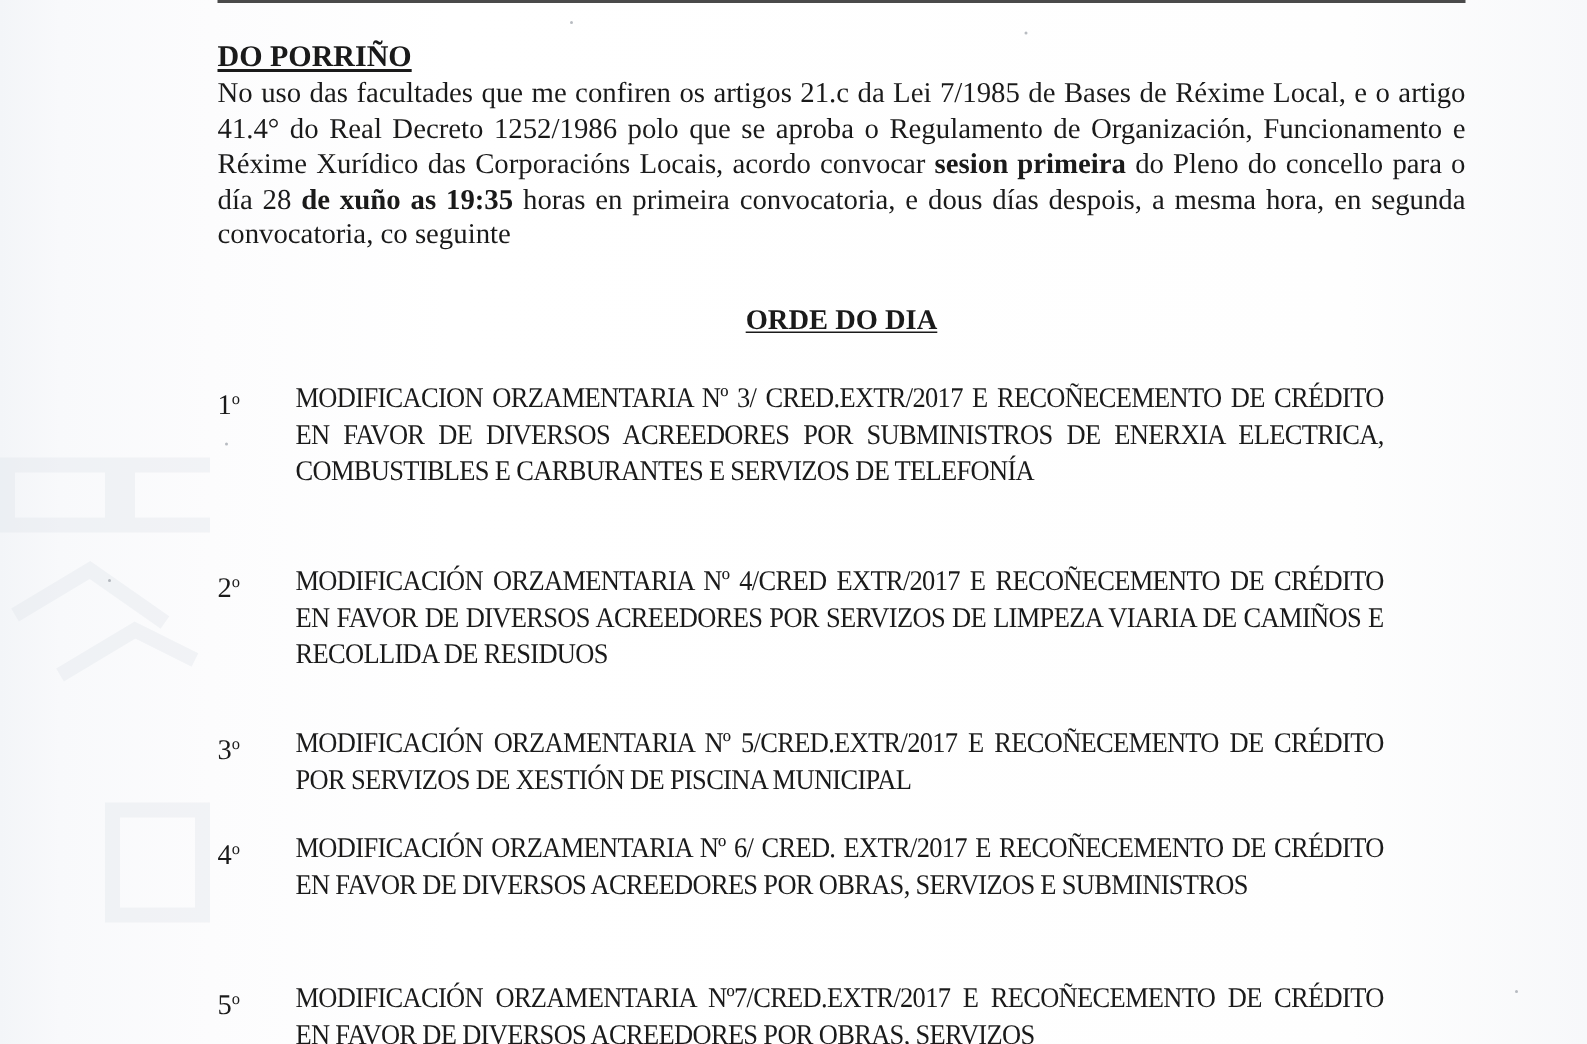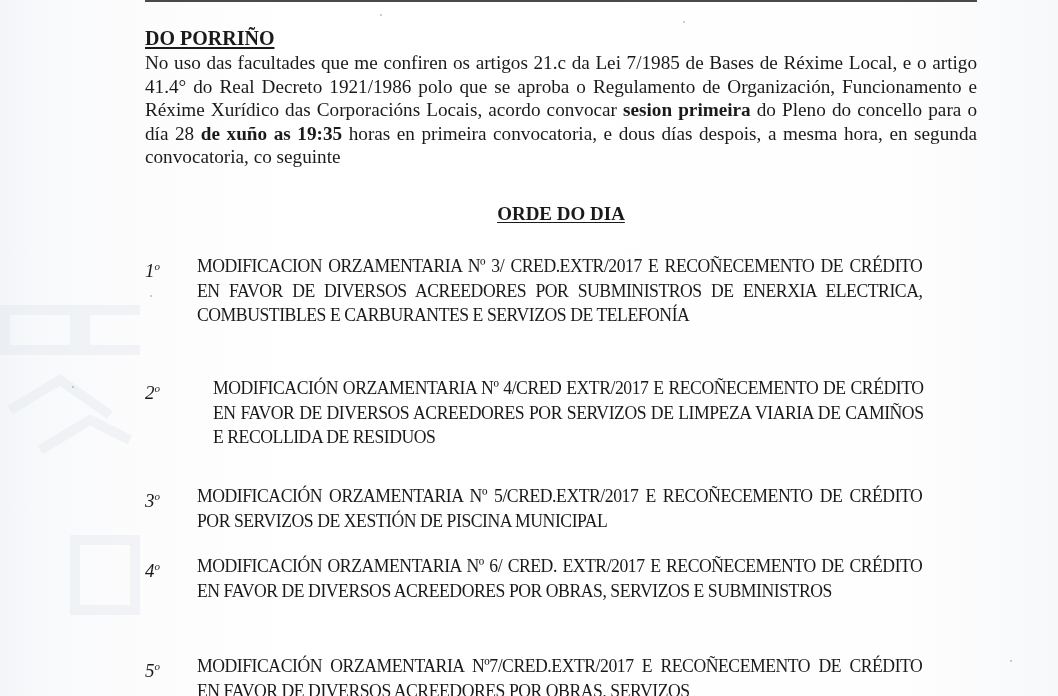--- a/index.html
+++ b/index.html
@@ -74,21 +74,20 @@
     left: 145px;
     width: 832px;
     display: flex;
     font-family: "Liberation Serif", "DejaVu Serif", serif;
   }
   .agenda-num {
     width: 52px;
     flex: 0 0 52px;
     font-size: 19px;
     line-height: 24.5px;
-    font-style: italic;
   }
   .agenda-num sup {
     font-size: 11px;
     vertical-align: 7px;
   }
   .agenda-text {
     flex: 1;
     font-size: 19px;
     line-height: 24.5px;
     text-align: justify;
@@ -118,32 +117,32 @@
     <path d="M10 170 L60 140 L110 175"></path>
     <path d="M40 210 L90 180 L130 200"></path>
     <rect x="75" y="300" width="60" height="70"></rect>
   </g>
 </svg>
 
 <div class="top-rule"></div>
 
 <div class="header-title">DO PORRIÑO</div>
 
-<div class="intro"><span>No uso das facultades que me confiren os artigos 21.c da Lei 7/1985 de Bases de Réxime Local, e o artigo 41.4° do Real Decreto 1921/1986 polo que se aproba o Regulamento de Organización, Funcionamento e Réxime Xurídico das Corporacións Locais, acordo convocar</span>
+<div class="intro"><span>No uso das facultades que me confiren os artigos 21.c da Lei 7/1985 de Bases de Réxime Local, e o artigo 41.4° do Real Decreto 1252/1986 polo que se aproba o Regulamento de Organización, Funcionamento e Réxime Xurídico das Corporacións Locais, acordo convocar</span>
 <b>sesion primeira</b><span> do Pleno do concello para o día 28</span>
 <b>de xuño as 19:35</b><span> horas en primeira convocatoria, e dous días despois, a mesma hora, en segunda convocatoria, co seguinte</span></div>
 
 <div class="section-title">ORDE DO DIA</div>
 
 <div class="agenda-item" style="top:254px;">
   <div class="agenda-num"><span>1</span><sup>o</sup></div>
   <div class="agenda-text">MODIFICACION ORZAMENTARIA Nº 3/ CRED.EXTR/2017 E RECOÑECEMENTO DE CRÉDITO EN FAVOR DE DIVERSOS ACREEDORES POR SUBMINISTROS DE ENERXIA ELECTRICA, COMBUSTIBLES E CARBURANTES E SERVIZOS DE TELEFONÍA</div>
 </div>
 
-<div class="agenda-item" style="top:376px;gap:16px;">
+<div class="agenda-item" style="top:376px;">
   <div class="agenda-num"><span>2</span><sup>o</sup></div>
   <div class="agenda-text">MODIFICACIÓN ORZAMENTARIA Nº 4/CRED EXTR/2017 E RECOÑECEMENTO DE CRÉDITO EN FAVOR DE DIVERSOS ACREEDORES POR SERVIZOS DE LIMPEZA VIARIA DE CAMIÑOS E RECOLLIDA DE RESIDUOS</div>
 </div>
 
 <div class="agenda-item" style="top:484px;">
   <div class="agenda-num"><span>3</span><sup>o</sup></div>
   <div class="agenda-text">MODIFICACIÓN ORZAMENTARIA Nº 5/CRED.EXTR/2017 E RECOÑECEMENTO DE CRÉDITO POR SERVIZOS DE XESTIÓN DE PISCINA MUNICIPAL</div>
 </div>
 
 <div class="agenda-item" style="top:554px;">

